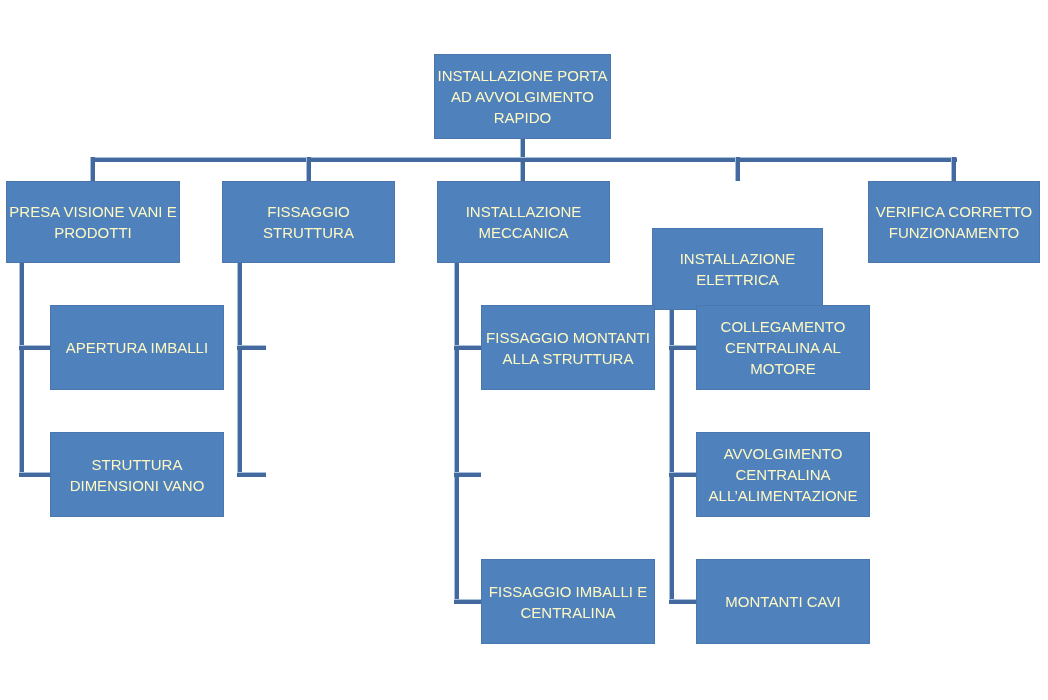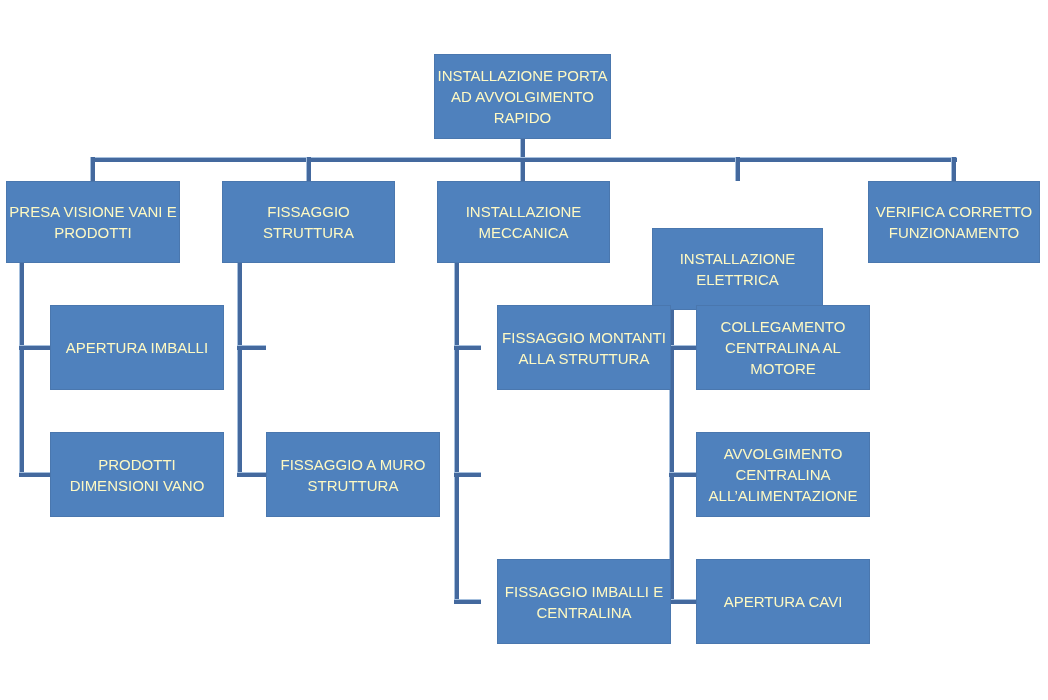--- a/index.html
+++ b/index.html
@@ -40,21 +40,21 @@
   
   .n-root   { left: 434px; top: 54px;  width: 177px; height: 85px; }
   .n-b0     { left: 6px;   top: 181px; width: 174px; height: 82px; }
   .n-b1     { left: 222px; top: 181px; width: 173px; height: 82px; }
   .n-b2     { left: 437px; top: 181px; width: 173px; height: 82px; }
   .n-b3     { left: 652px; top: 181px; width: 171px; height: 82px; margin-top: 47px; }
   .n-b4     { left: 868px; top: 181px; width: 172px; height: 82px; }
   .n-c      { width: 174px; height: 85px; }
   .col0 { left: 50px; }
   .col1 { left: 266px; }
-  .col2 { left: 481px; margin-left: 16px; }
+  .col2 { left: 481px; }
   .col3 { left: 696px; }
   .rowA { top: 305px; }
   .rowB { top: 432px; }
   .rowC { top: 559px; }
 </style>
 </head>
 <body>
 
 <div class="canvas">
 
@@ -85,24 +85,23 @@
 
   <div class="node n-root">INSTALLAZIONE PORTA AD AVVOLGIMENTO RAPIDO</div>
 
   <div class="node n-b0">PRESA VISIONE VANI E PRODOTTI</div>
   <div class="node n-b1">FISSAGGIO STRUTTURA</div>
   <div class="node n-b2">INSTALLAZIONE MECCANICA</div>
   <div class="node n-b3">INSTALLAZIONE ELETTRICA</div>
   <div class="node n-b4">VERIFICA CORRETTO FUNZIONAMENTO</div>
 
   <div class="node n-c col0 rowA">APERTURA IMBALLI</div>
-  <div class="node n-c col0 rowB">PRODOTTI DIMENSIONI VANO</div>
+  <div class="node n-c col0 rowB">STRUTTURA DIMENSIONI VANO</div>
 
-  <div class="node n-c col1 rowB">FISSAGGIO A MURO STRUTTURA</div>
 
   <div class="node n-c col2 rowA">FISSAGGIO MONTANTI ALLA STRUTTURA</div>
   <div class="node n-c col2 rowC">FISSAGGIO IMBALLI E CENTRALINA</div>
 
   <div class="node n-c col3 rowA">COLLEGAMENTO CENTRALINA AL MOTORE</div>
   <div class="node n-c col3 rowB">AVVOLGIMENTO CENTRALINA ALL’ALIMENTAZIONE</div>
-  <div class="node n-c col3 rowC">APERTURA CAVI</div>
+  <div class="node n-c col3 rowC">MONTANTI CAVI</div>
 
 </div>
 
 </body></html>

